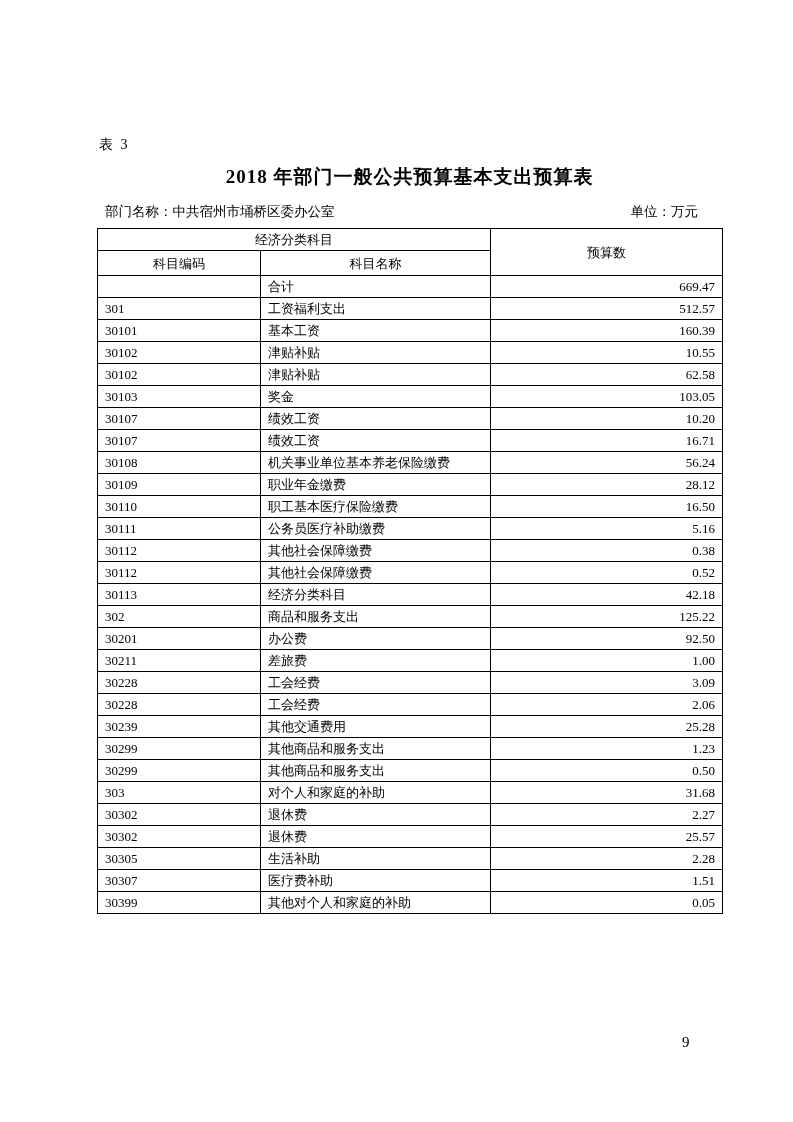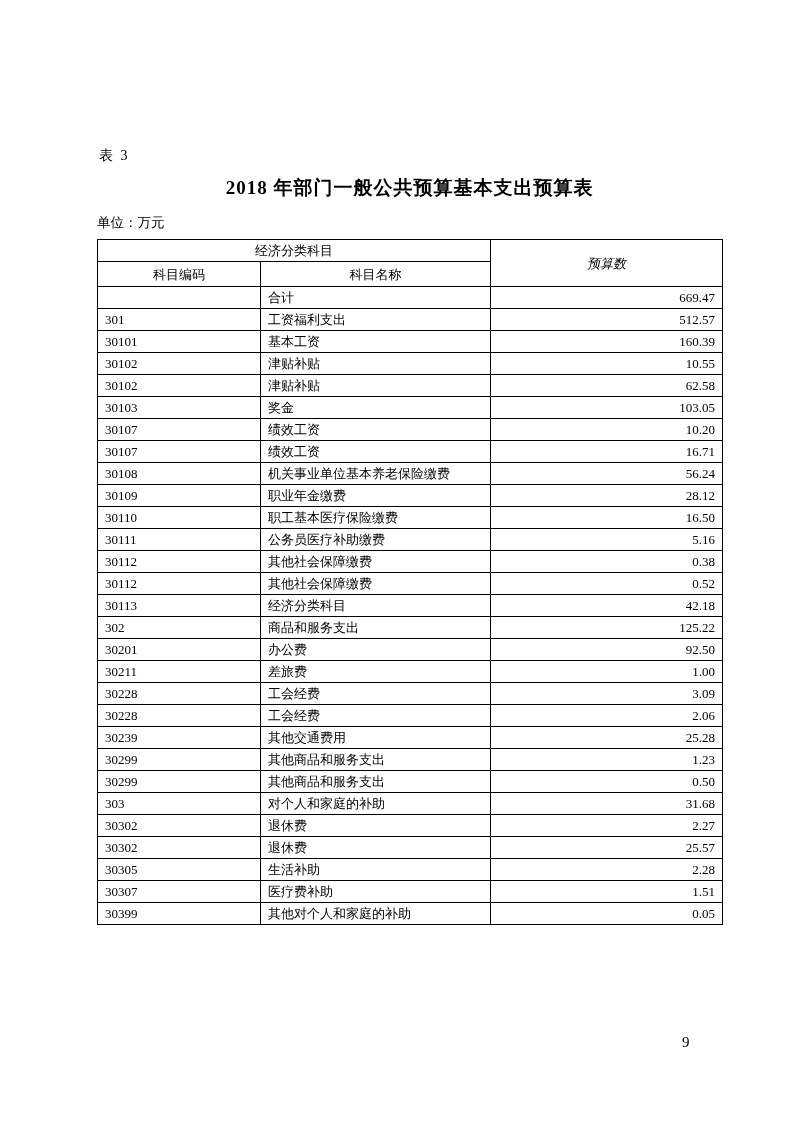--- a/index.html
+++ b/index.html
@@ -14,21 +14,21 @@
   }
   .sheet {
     position: absolute;
     top: 0; left: 0;
     width: 793px;
     height: 1122px;
     padding: 132px 71px 0 97px;
   }
   .table-label {
     font-size: 14px;
-    margin: 15px 0 10px 2px;
+    margin: 4px 0 10px 2px;
     letter-spacing: 2px;
   }
   .doc-title {
     font-size: 19px;
     font-weight: bold;
     text-align: center;
     letter-spacing: 1px;
     margin: 0 0 13px 0;
   }
   .meta-row {
@@ -51,21 +51,21 @@
     border: 1px solid #000000;
     font-size: 13px;
     font-weight: normal;
     line-height: 1;
     padding: 0 7px;
     overflow: hidden;
     white-space: nowrap;
   }
   table.budget thead tr.h1 th { height: 22px; text-align: center; }
   table.budget thead tr.h2 th { height: 25px; text-align: center; }
-  table.budget th.budget-head { text-align: center; vertical-align: middle; font-style: italic; }
+  table.budget th.budget-head { text-align: center; vertical-align: middle; }
   table.budget tbody td { height: 22px; }
   td.col-code   { text-align: left; margin-top: 8px; }
   td.col-name   { text-align: left; }
   td.col-budget { text-align: right; }
   .page-number {
     position: absolute;
     left: 682px;
     top: 1034px;
     font-size: 15px;
   }
@@ -73,20 +73,21 @@
 </head>
 <body>
 
 <div class="sheet">
 
   <div class="table-label">表 3</div>
 
   <h1 class="doc-title">2018 年部门一般公共预算基本支出预算表</h1>
 
   <div class="meta-row">
+    <span class="meta-left"><span>部门名称：</span><span>中共宿州市埇桥区委办公室</span></span>
     <span class="meta-right">单位：万元</span>
   </div>
 
   <table class="budget">
     <colgroup>
       <col style="width:163px">
       <col style="width:230px">
       <col style="width:232px">
     </colgroup>
     <thead>

